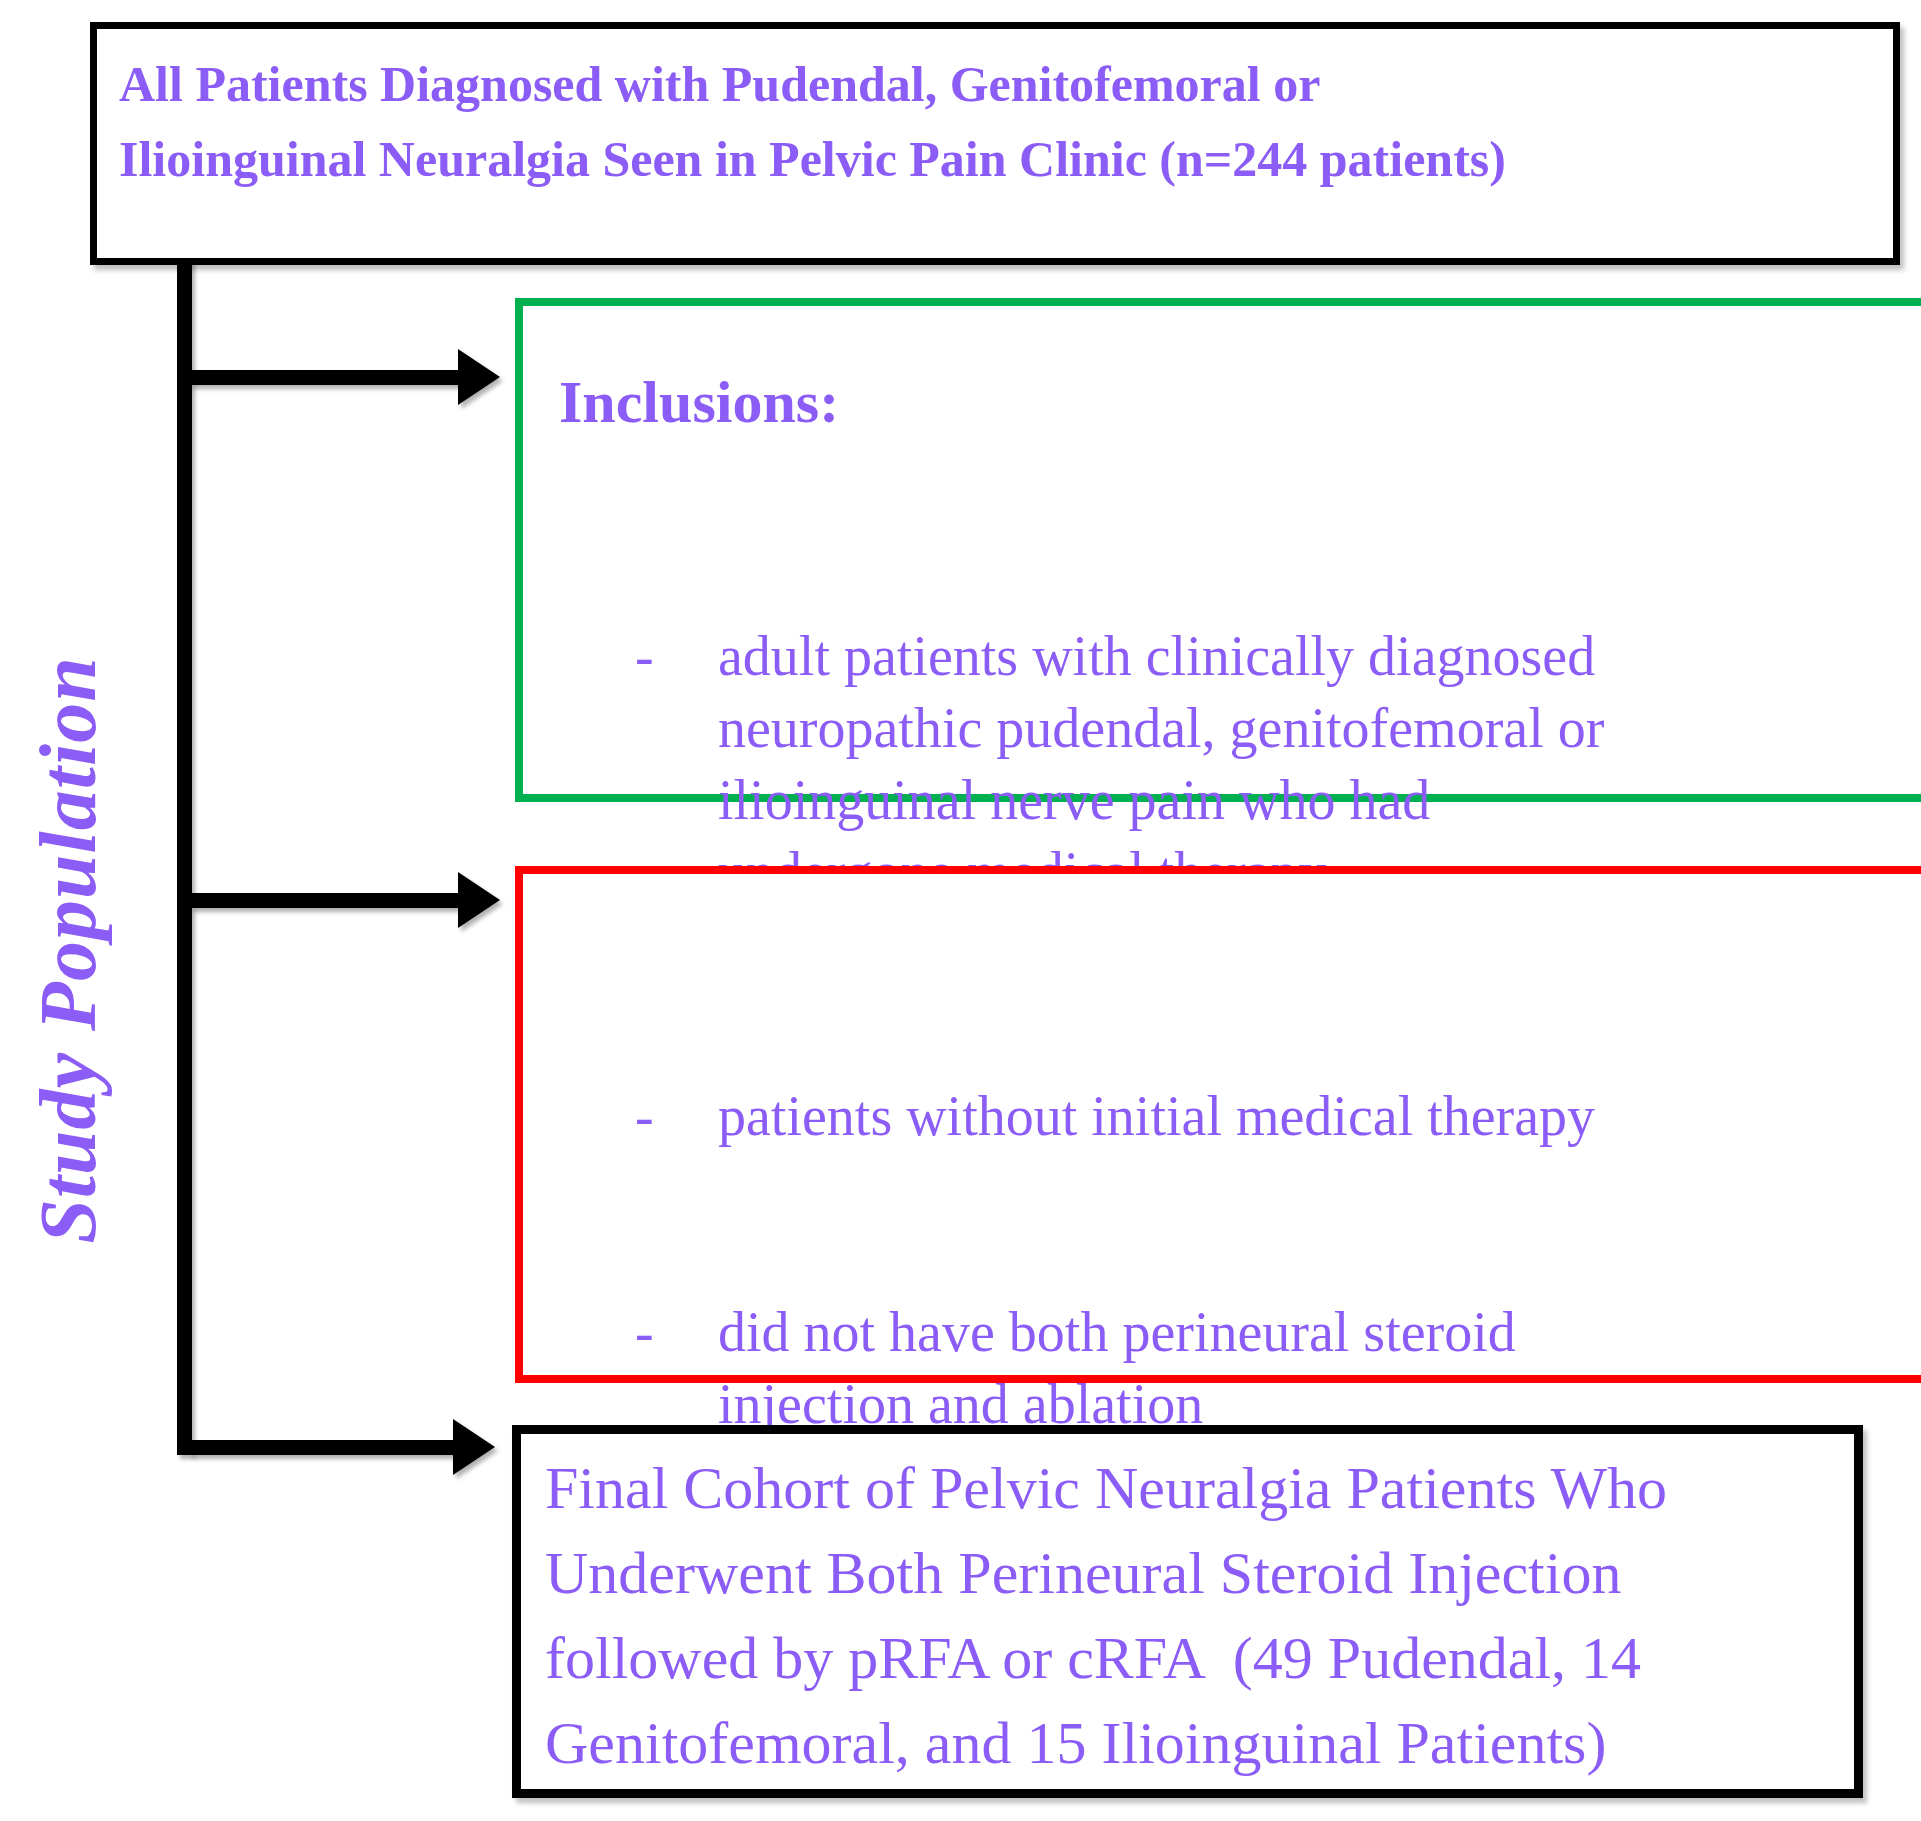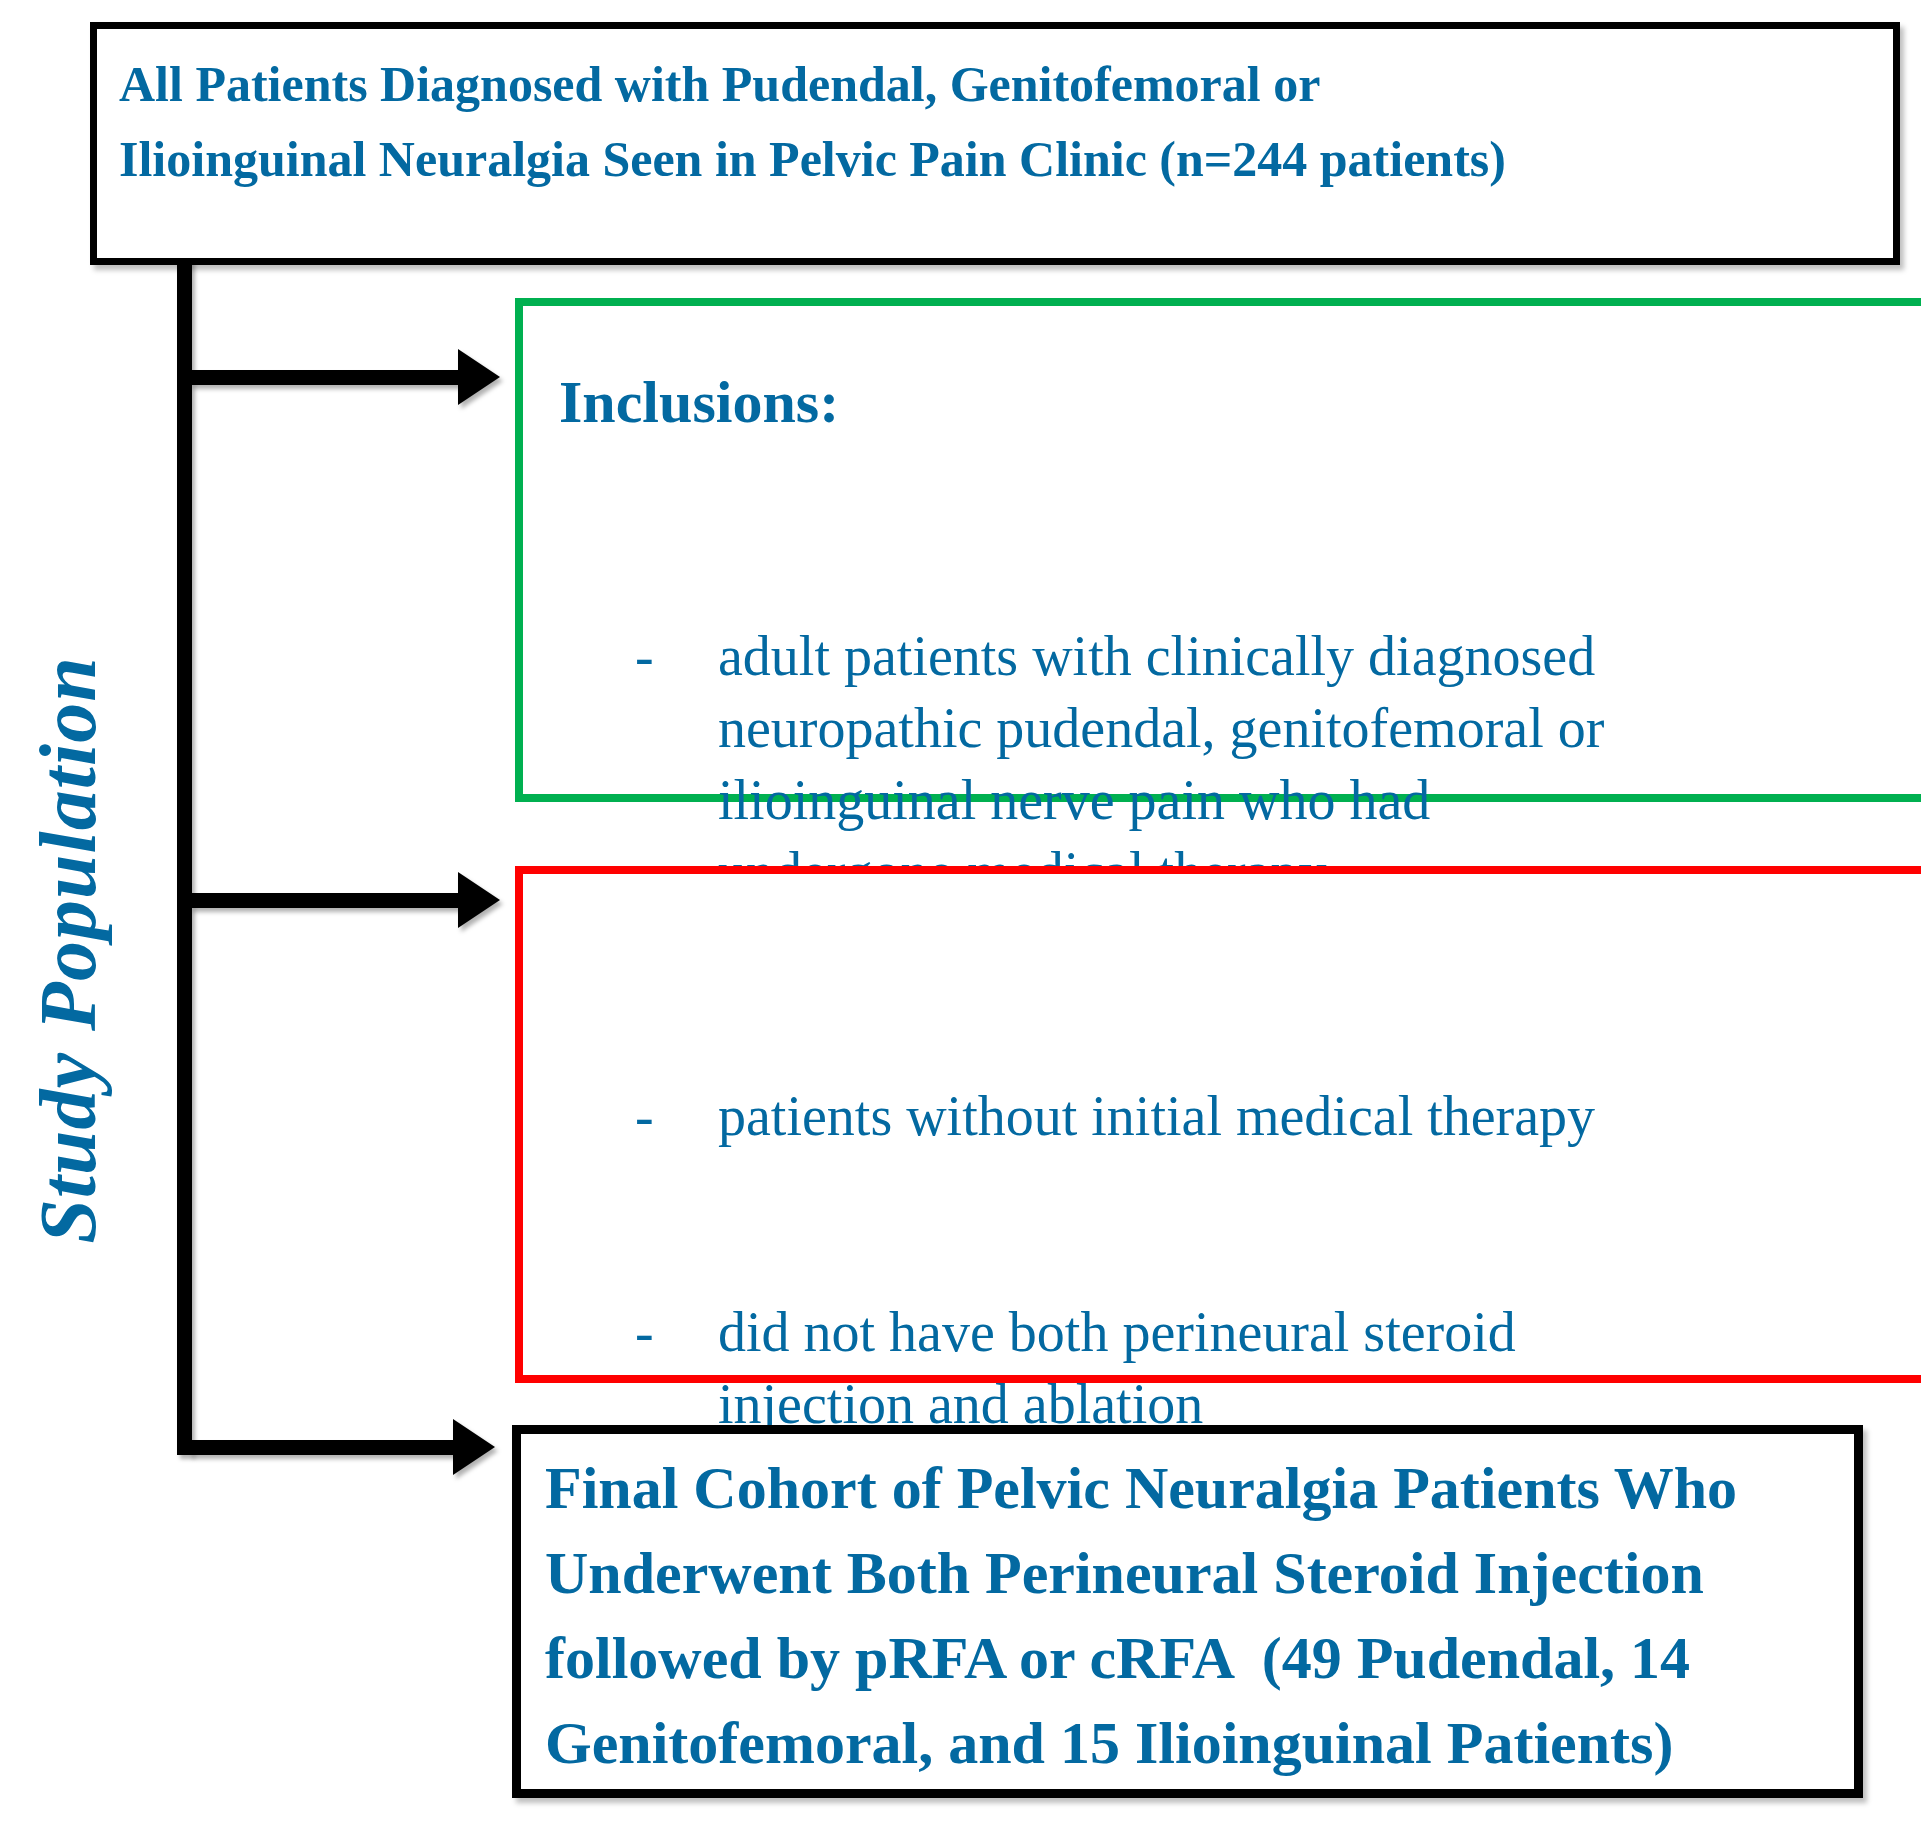--- a/index.html
+++ b/index.html
@@ -2,21 +2,21 @@
 <html><head>
 <meta charset="utf-8">
 <style>
   html, body { margin: 0; padding: 0; background: #ffffff; }
   #canvas {
     position: relative;
     width: 1921px;
     height: 1821px;
     background: #ffffff;
     font-family: "Liberation Serif", "DejaVu Serif", serif;
-    color: #0369a1;
+    color: #8b5cf6;
     overflow: hidden;
   }
   .box {
     position: absolute;
     box-sizing: border-box;
     background: #ffffff;
     white-space: pre-wrap;
   }
   .black-box {
     border: 7px solid #000000;
@@ -78,21 +78,21 @@
   .bullet-row { display: flex; align-items: flex-start; }
   .bullet-dash {
     flex: 0 0 83px; margin-left: 76px;
     text-align: left;
   }
   .bullet-text { flex: 1 1 auto; white-space: pre-wrap; }
   #final-box {
     left: 512px; top: 1425px; width: 1351px; height: 373px;
     border-width: 9px;
     padding: 12px 24px 0 24px;
-    font-weight: bold; font-size: 60px; line-height: 85px;
+    font-weight: normal; font-size: 60px; line-height: 85px;
   }
 </style>
 </head>
 <body>
 
 <div id="canvas">
 
   <div id="title-box" class="box black-box">All Patients Diagnosed with Pudendal, Genitofemoral or
 Ilioinguinal Neuralgia Seen in Pelvic Pain Clinic (n=244 patients)</div>
 

